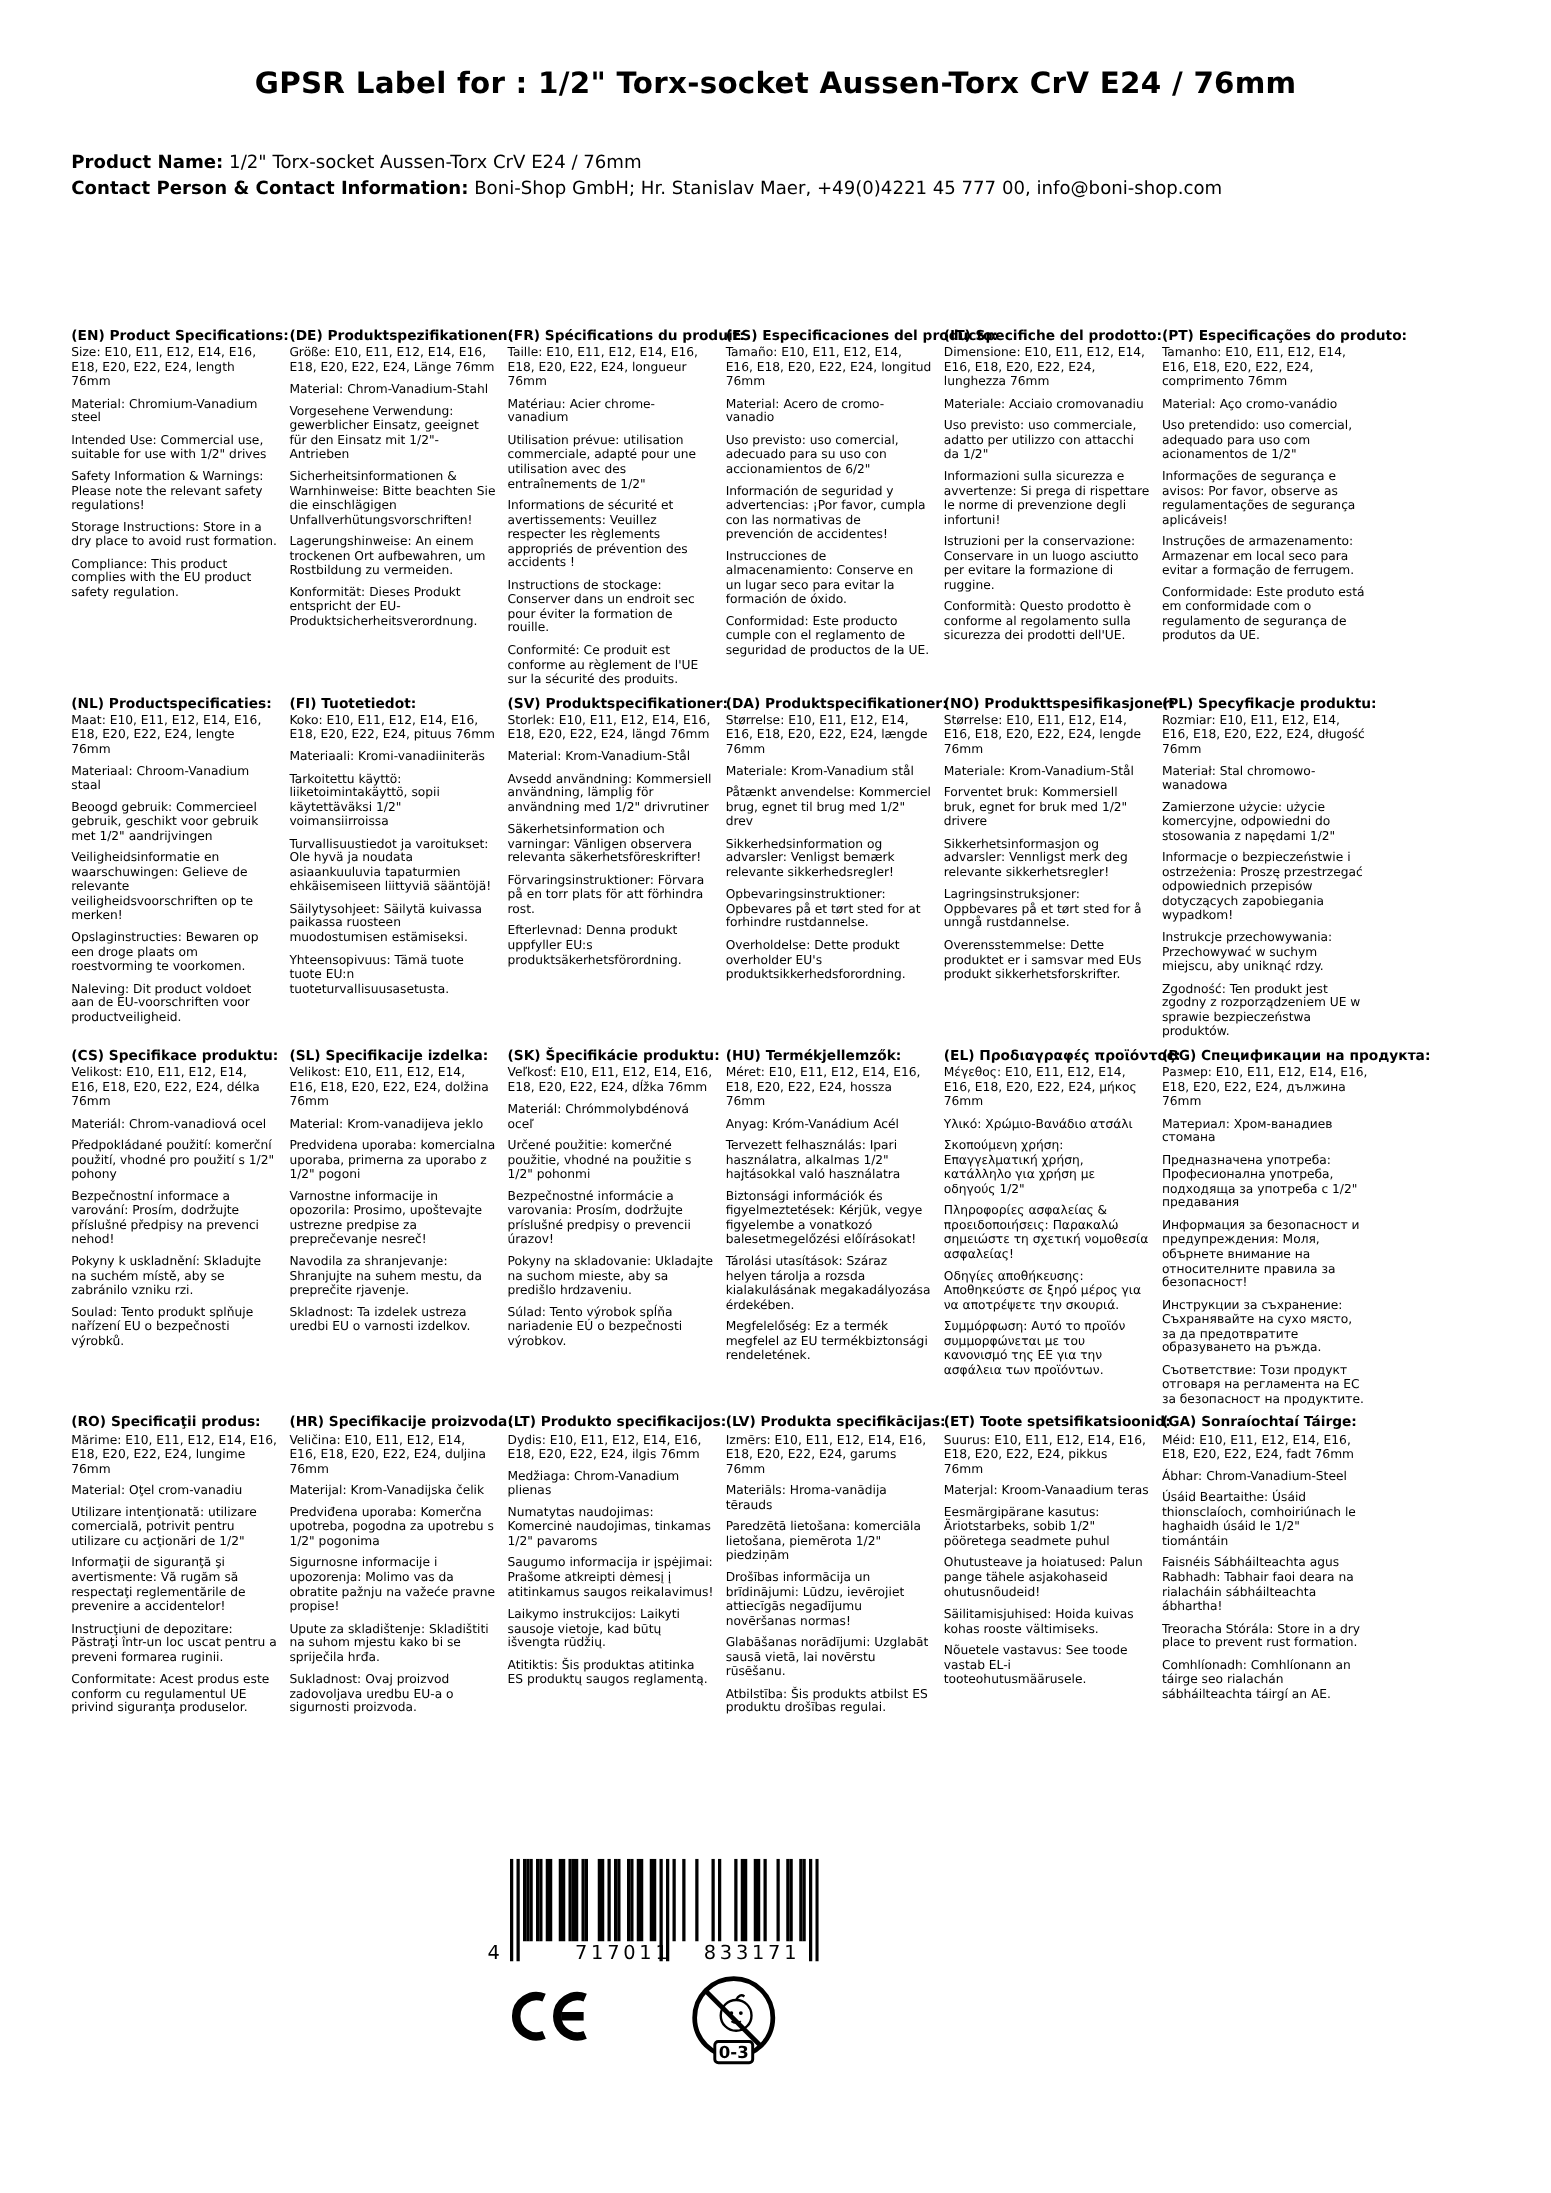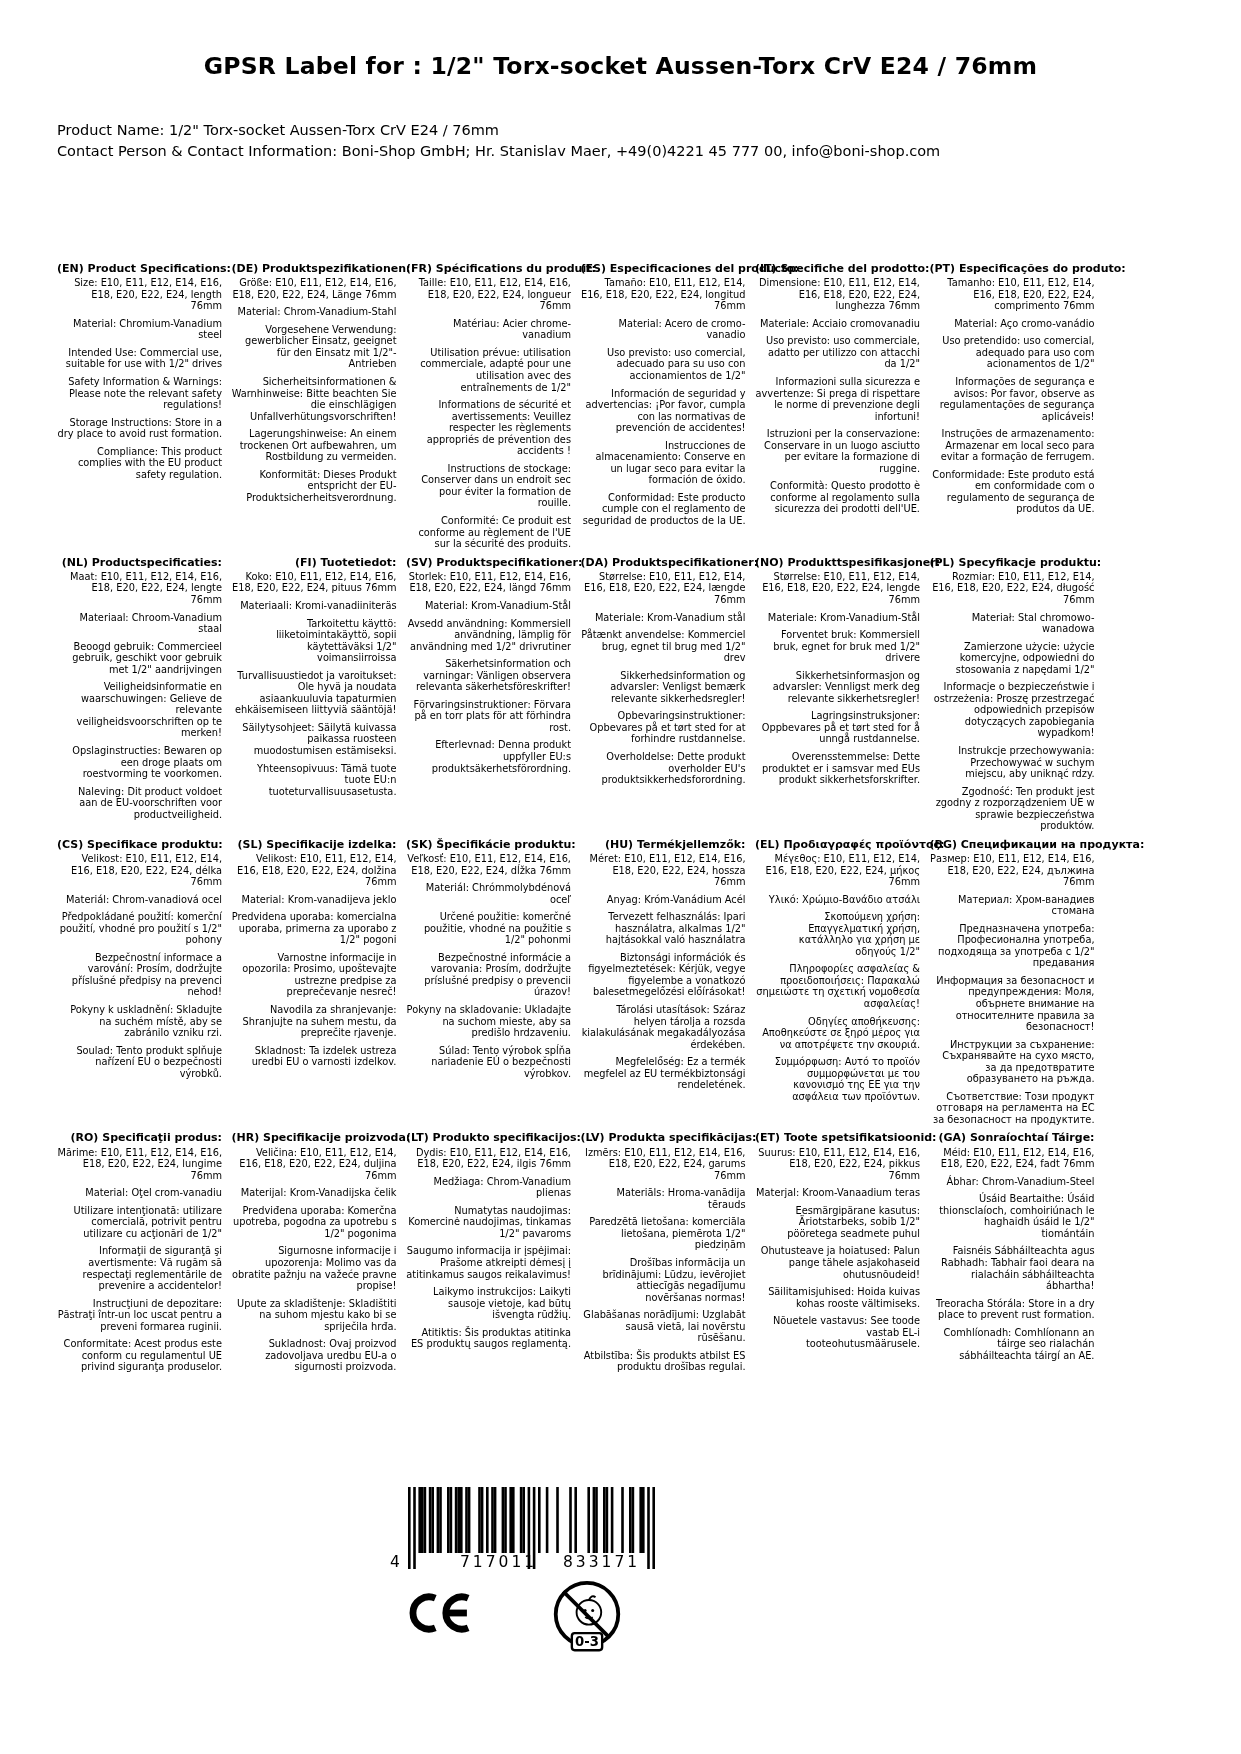--- a/index.html
+++ b/index.html
@@ -9,30 +9,29 @@
     font-family:"DejaVu Sans", sans-serif; color:#000;
     overflow:hidden;
   }
   .title {
     position:absolute; top:52px; left:0; right:0;
     text-align:center; font-size:23.5px; font-weight:bold; margin:0;
     letter-spacing:0.2px;
   }
   .product-info { position:absolute; top:120px; left:57px; font-size:14.5px; }
   .info-line { line-height:21px; white-space:nowrap; }
-  .info-label { font-weight:normal; }
+  .info-label { font-weight:bold; }
   .info-value { font-weight:normal; }
 
   .lang-grid {
     position:absolute; top:262px; left:57px;
     display:grid;
     grid-template-columns:repeat(6, 174.5px);
     grid-template-rows:minmax(276px,auto) minmax(280px,auto) minmax(280px,auto) auto;
     align-items:start;
-    text-align:right;
   }
   .lang-block { width:165px; }
   .lang-heading {
     font-weight:bold; font-size:11px; line-height:1.2;
     white-space:nowrap; margin:0 0 2px 0;
   }
   .lang-par {
     font-size:9.8px; line-height:1.18; margin:0 0 6px 0;
     word-wrap:break-word;
   }
@@ -83,21 +82,21 @@
       <p class="lang-par">Matériau: Acier chrome-vanadium</p>
       <p class="lang-par">Utilisation prévue: utilisation commerciale, adapté pour une utilisation avec des entraînements de 1/2"</p>
       <p class="lang-par">Informations de sécurité et avertissements: Veuillez respecter les règlements appropriés de prévention des accidents !</p>
       <p class="lang-par">Instructions de stockage: Conserver dans un endroit sec pour éviter la formation de rouille.</p>
       <p class="lang-par">Conformité: Ce produit est conforme au règlement de l'UE sur la sécurité des produits.</p>
     </div>
     <div class="lang-block">
       <div class="lang-heading">(ES) Especificaciones del producto:</div>
       <p class="lang-par">Tamaño: E10, E11, E12, E14, E16, E18, E20, E22, E24, longitud 76mm</p>
       <p class="lang-par">Material: Acero de cromo-vanadio</p>
-      <p class="lang-par">Uso previsto: uso comercial, adecuado para su uso con accionamientos de 1/2"</p>
+      <p class="lang-par">Uso previsto: uso comercial, adecuado para su uso con accionamientos de 6/2"</p>
       <p class="lang-par">Información de seguridad y advertencias: ¡Por favor, cumpla con las normativas de prevención de accidentes!</p>
       <p class="lang-par">Instrucciones de almacenamiento: Conserve en un lugar seco para evitar la formación de óxido.</p>
       <p class="lang-par">Conformidad: Este producto cumple con el reglamento de seguridad de productos de la UE.</p>
     </div>
     <div class="lang-block">
       <div class="lang-heading">(IT) Specifiche del prodotto:</div>
       <p class="lang-par">Dimensione: E10, E11, E12, E14, E16, E18, E20, E22, E24, lunghezza 76mm</p>
       <p class="lang-par">Materiale: Acciaio cromovanadiu</p>
       <p class="lang-par">Uso previsto: uso commerciale, adatto per utilizzo con attacchi da 1/2"</p>
       <p class="lang-par">Informazioni sulla sicurezza e avvertenze: Si prega di rispettare le norme di prevenzione degli infortuni!</p>

